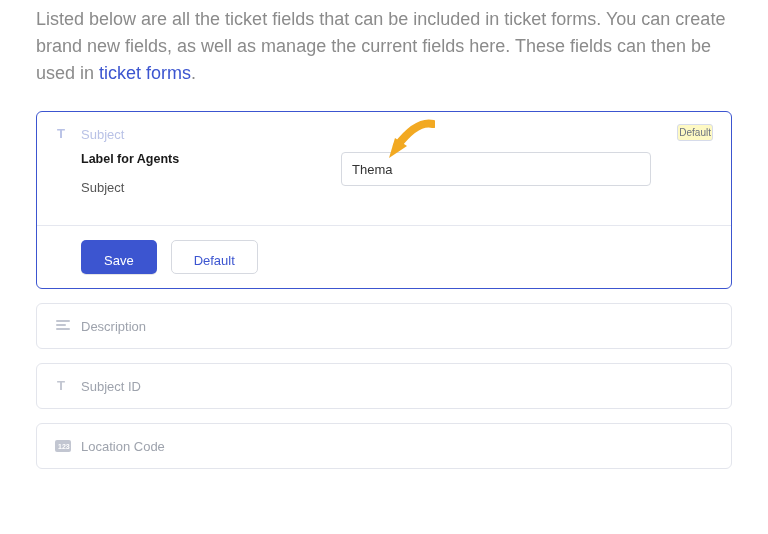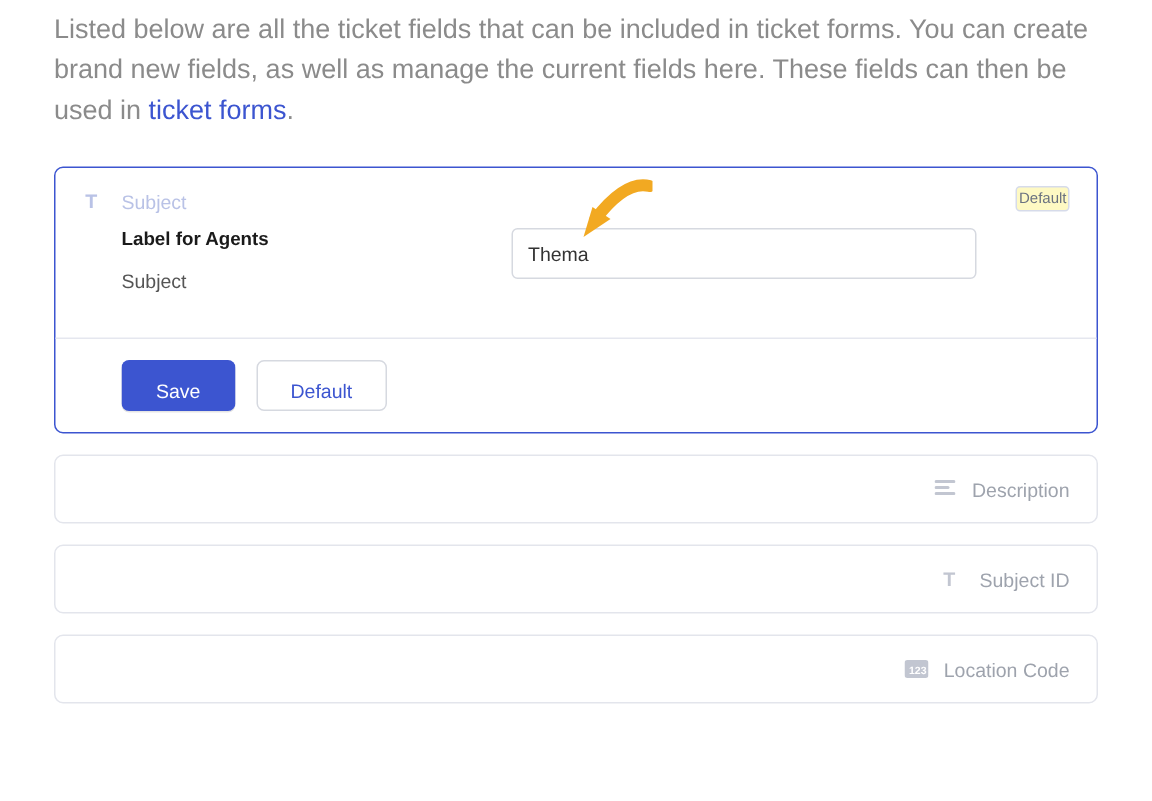--- a/index.html
+++ b/index.html
@@ -128,21 +128,20 @@
     border: 1px solid #d6d9e0;
   }
   .collapsed-card {
     border: 1px solid #e3e5ec;
     border-radius: 6px;
     background: #fff;
     padding: 14px 18px;
     margin-bottom: 14px;
     display: flex;
     align-items: center;
-    justify-content: flex-end;
   }
   .collapsed-card .head-title {
     color: #9ea3ad;
   }
   .collapsed-card .icon-slot {
     color: #c2c6d1;
   }
 </style>
 </head>
 <body>

